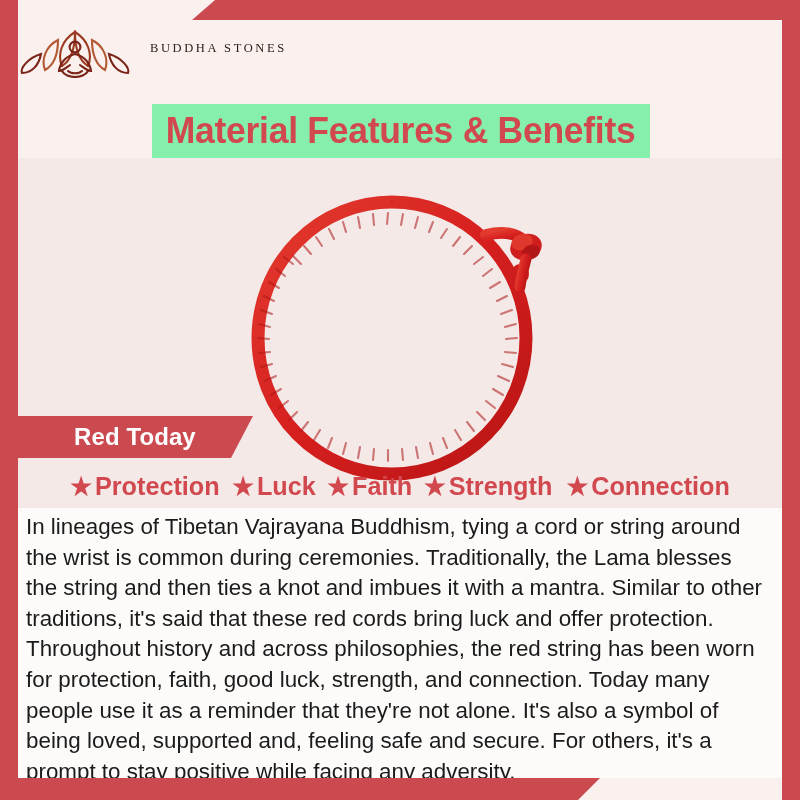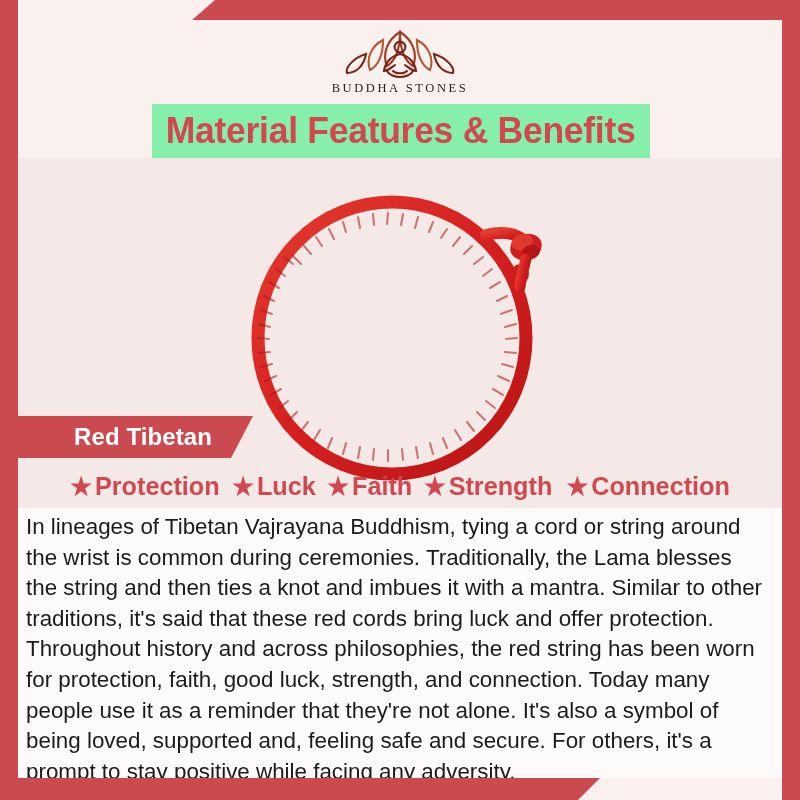--- a/index.html
+++ b/index.html
@@ -28,21 +28,21 @@
     background:#cb4a50;z-index:5;
   }
   .band-right{
     position:absolute;right:0;top:0;width:18px;height:800px;
     background:#cb4a50;z-index:5;
   }
 
   
   .logo{
     position:absolute;top:16px;left:0;width:800px;
-    display:flex;flex-direction:column;align-items:center;z-index:3;
+    display:flex;flex-direction:row;align-items:center;z-index:3;
   }
   .logo svg{display:block;}
   .logo-word{
     font-family:"Liberation Serif", serif;
     font-size:12.5px;letter-spacing:2.6px;color:#2b2118;
     margin-top:3px;font-weight:400;
   }
 
   
   .title-box{
@@ -214,21 +214,21 @@
       </g>
     </svg>
     <div class="logo-word">BUDDHA STONES</div>
   </div>
 
   <div class="title-box">
     <div class="title-text">Material Features &amp; Benefits</div>
   </div>
 
   <div class="ribbon">
-    <span class="ribbon-text">Red Tibetan</span>
+    <span class="ribbon-text">Red Today</span>
   </div>
 
   <div class="features">
     <span class="feature">
       <span class="star">★</span>
       <span>Protection</span>
     </span>
     <span class="feature">
       <span class="star">★</span>
       <span>Luck</span>

